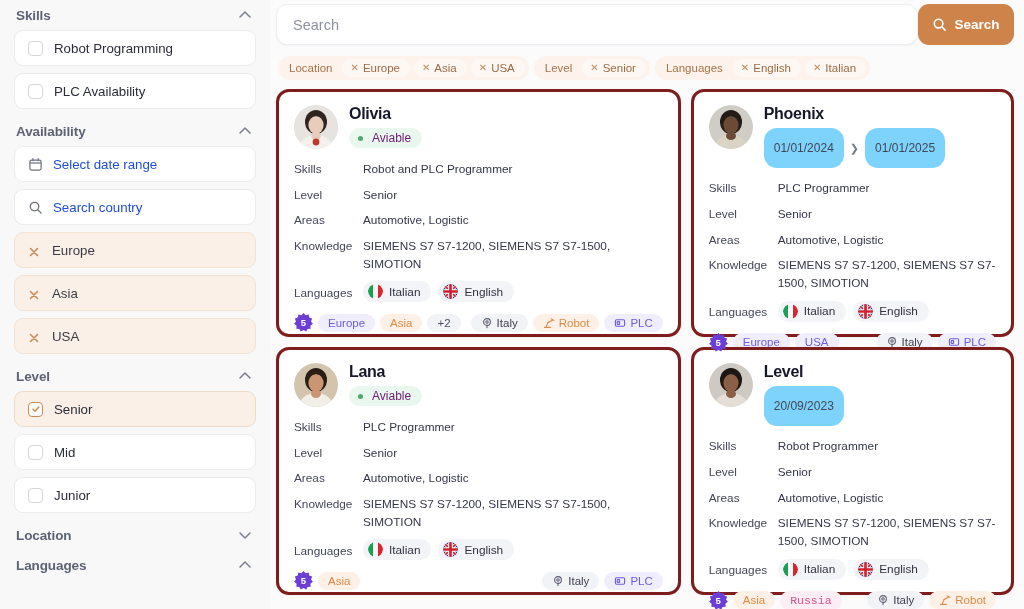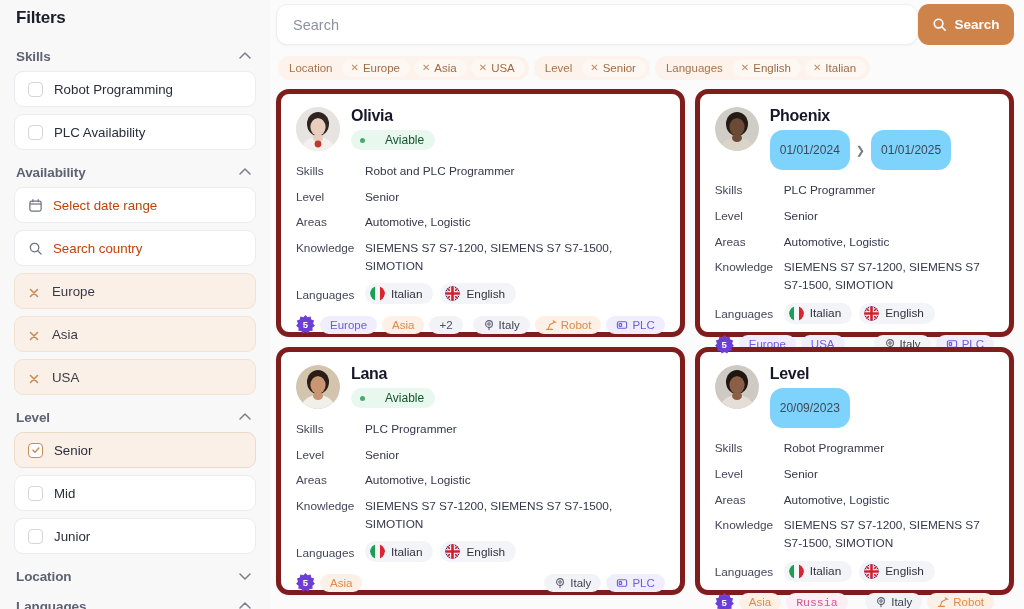--- a/index.html
+++ b/index.html
@@ -47,21 +47,21 @@
   .opt-row.checked { background: #fbf0e7; border-color: #eddbc9; }
   .opt-row.checked .cb { border-color: #cb8b55; }
   .opt-row.checked .cb svg { display: block; }
 
   .input-row {
     display: flex; align-items: center; gap: 10px;
     height: 36px; background: #fff;
     border: 1px solid #ececf0; border-radius: 9px;
     margin-bottom: 7px; padding: 0 13px;
   }
-  .input-row .ph { font-size: 13.3px; color: #c2410c; }
+  .input-row .ph { font-size: 13.3px; color: #1d4ed8; }
   .ico { width: 15px; height: 15px; flex: 0 0 15px; display: block; }
   .ico svg { display: block; }
 
   .tag-row {
     display: flex; align-items: center; gap: 12px;
     height: 36px; background: #fbf0e7;
     border: 1px solid #f2e2d2; border-radius: 9px;
     margin-bottom: 7px; padding: 0 13px;
   }
   .tag-row .txt { font-size: 13.3px; color: #3a3b47; }
@@ -97,39 +97,39 @@
     padding: 3px 10px 3px 8px; font-size: 11.5px; color: #a06a42; white-space: nowrap;
   }
   .chip .x { font-size: 10px; color: #c08a5d; line-height: 1; }
 
   .grid {
     display: grid; grid-template-columns: 1fr 1fr; gap: 10px;
     padding: 0 2px;
   }
   .card {
     background: #fff; border-radius: 13px;
-    border: 5px solid #7f1d1d;
+    border: 3px solid #7f1d1d;
     box-shadow: 0 1px 3px rgba(22,22,44,.045);
     padding: 13px 15px 12px 15px;
     height: 248px;
     display: flex; flex-direction: column; justify-content: space-between;
   }
   .card-head { display: flex; align-items: flex-start; gap: 11px; margin-bottom: 12px; }
   .avatar {
     width: 44px; height: 44px; border-radius: 50%;
     flex: 0 0 44px; overflow: hidden; position: relative;
     background: #e9e6e2;
   }
   .avatar svg { display: block; width: 44px; height: 44px; }
   .name { font-size: 16px; font-weight: bold; color: #16182a; line-height: 1.15; letter-spacing: -0.3px; }
   .head-meta { margin-top: 5px; display: flex; align-items: center; gap: 5px; }
   .avail {
-    display: inline-flex; align-items: center; gap: 20px;
+    display: inline-flex; align-items: center; gap: 9px;
     background: #e9f8ee; border-radius: 13px;
-    padding: 3px 11px 3px 9px; font-size: 12px; color: #14532d;
+    padding: 3px 11px 3px 9px; font-size: 12px; color: #701a75;
   }
   .avail .dot { width: 5px; height: 5px; border-radius: 50%; background: #4aa96c; }
   .datechip {
     background: #7dd3fc; border-radius: 13px; padding: 13px 10px;
     font-size: 12px; color: #434656;
   }
   .datesep { font-size: 11px; color: #777a89; padding: 0 1px; }
 
   .rows { flex: 1; }
   .row { display: flex; align-items: flex-start; margin-bottom: 8px; }
@@ -164,21 +164,20 @@
   .ftag.grayico{ background: #f2f3f6; color: #3f4252; }
   .spacer { flex: 1; }
   .tico { width: 12px; height: 12px; flex: 0 0 12px; display: block; }
 </style>
 </head>
 <body>
 
 <div class="app">
 
   <aside class="sidebar">
-    <div class="filters-title">Filters</div>
     <div id="sidebar-sections">
         <div class="section-head">
           <span class="lbl">Skills</span>
           <span class="chev">
             <svg viewBox="0 0 14 14" width="14" height="14" fill="none" stroke="#7b7f8e" stroke-width="1.5" stroke-linecap="round" stroke-linejoin="round">
               <path d="M2 9 L7 4 L12 9"></path>
             </svg>
           </span>
         </div>
         <div class="opt-row">

